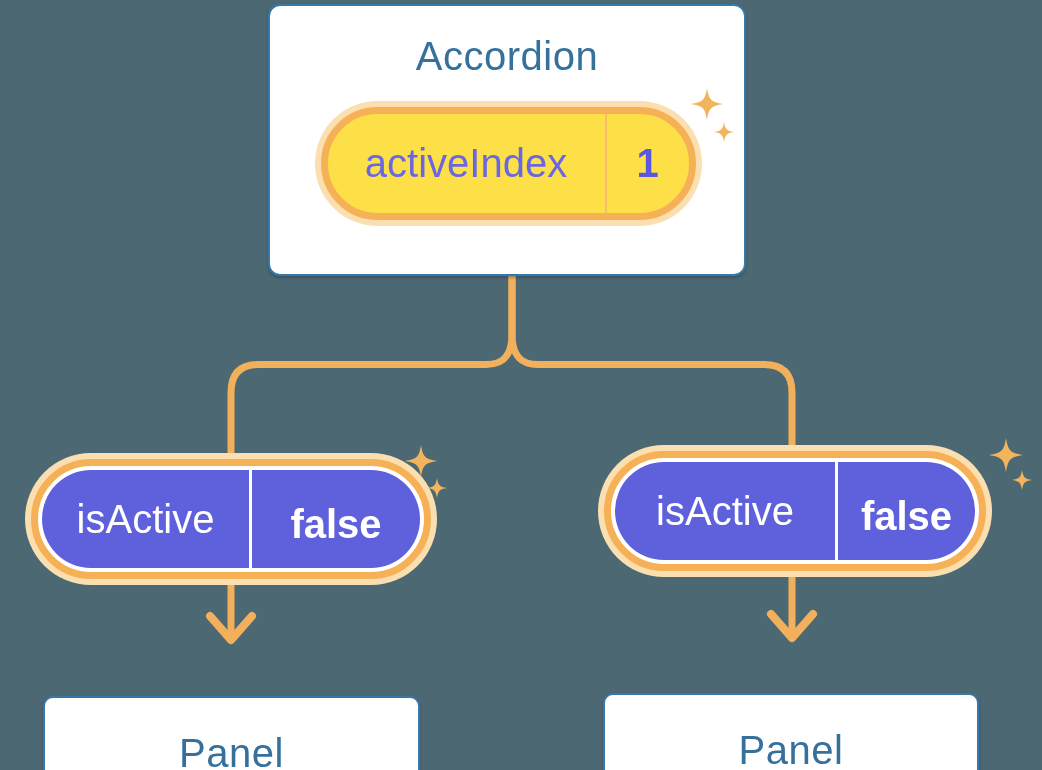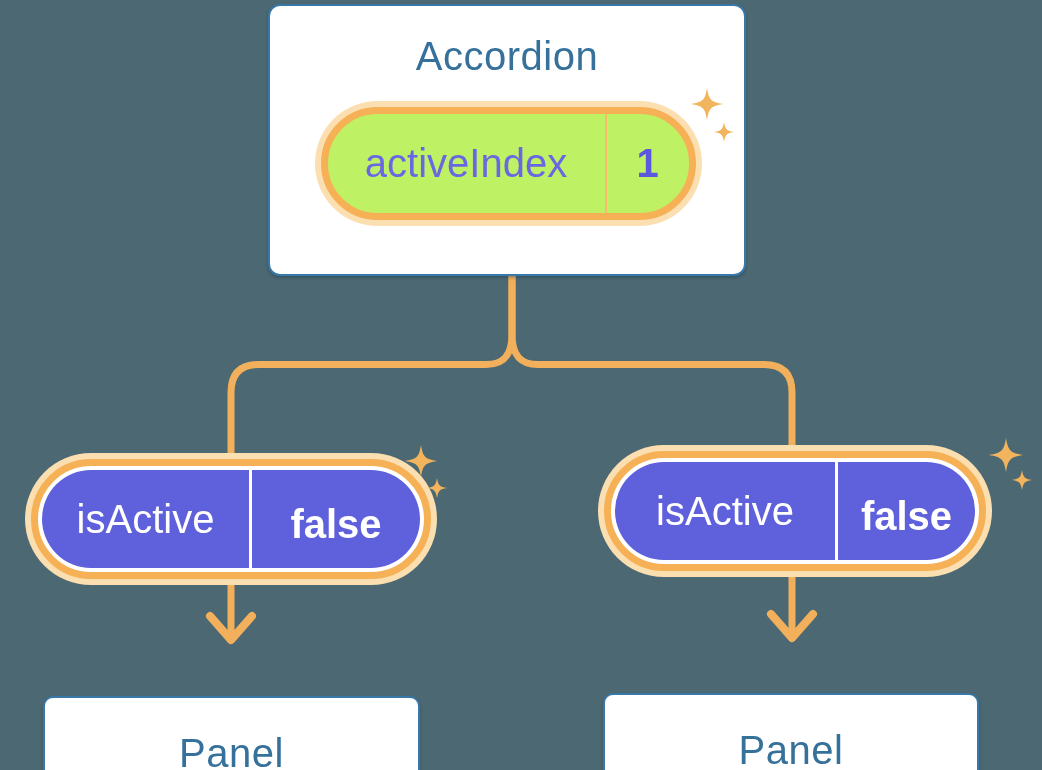--- a/index.html
+++ b/index.html
@@ -29,21 +29,21 @@
   .accordion-card{left:268px;top:4px;width:478px;height:272px;}
   .card-title{
     text-align:center;color:var(--heading);
     font-size:40px;font-weight:500;letter-spacing:.5px;
   }
   .accordion-card .card-title{margin-top:28px;}
 
   
   .state-pill{
     position:absolute;left:50.5px;top:101px;width:375px;height:113px;
-    background:#bef264;border:7px solid var(--orange-border);border-radius:70px;
+    background:#fde047;border:7px solid var(--orange-border);border-radius:70px;
     box-shadow:0 0 0 6px var(--orange-halo);
     display:flex;align-items:stretch;overflow:hidden;
   }
   .state-pill .seg{display:flex;align-items:center;justify-content:center;}
   .state-pill .seg-key{flex:1;}
   .state-pill .seg-value{width:84px;border-left:2px solid var(--orange-divider);}
   .state-key{color:var(--purple-text);font-size:40px;}
   .state-value{color:var(--purple-value);font-size:40px;font-weight:700;}
 
   

